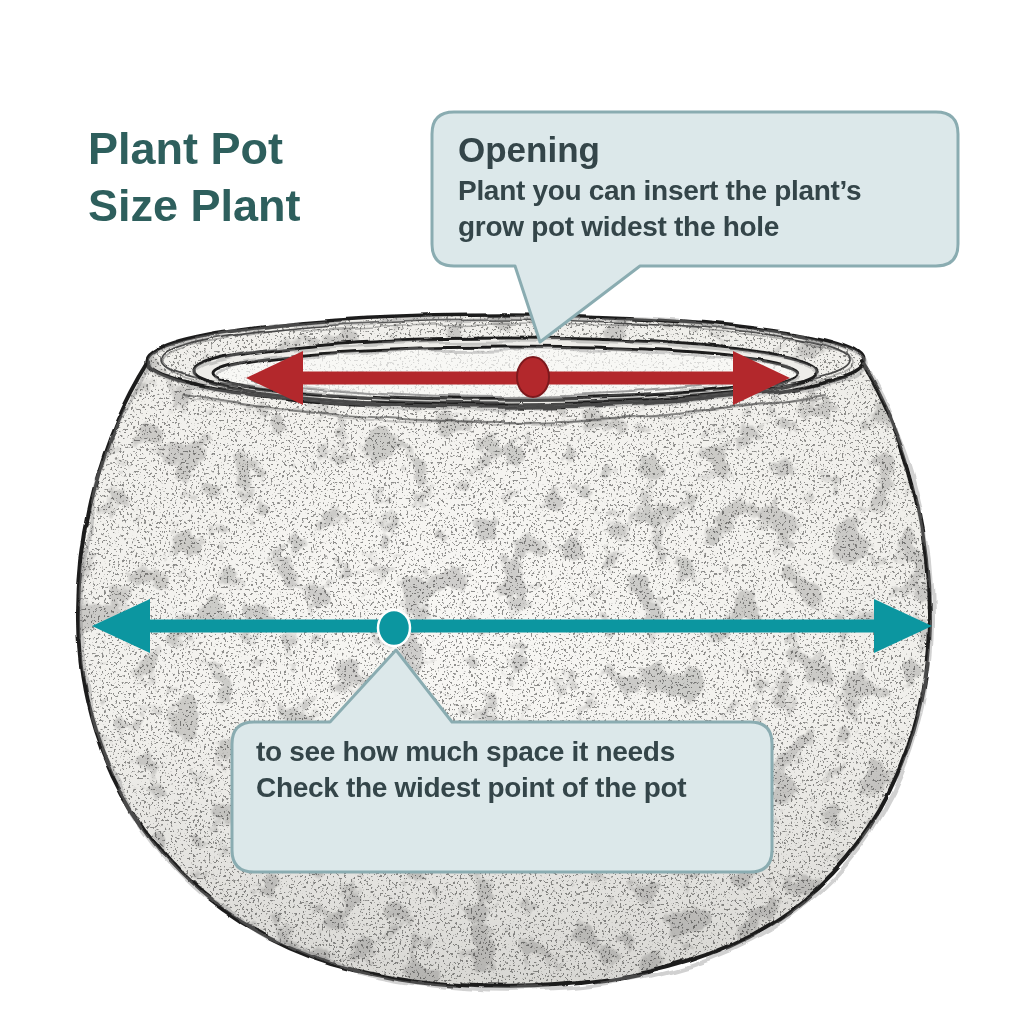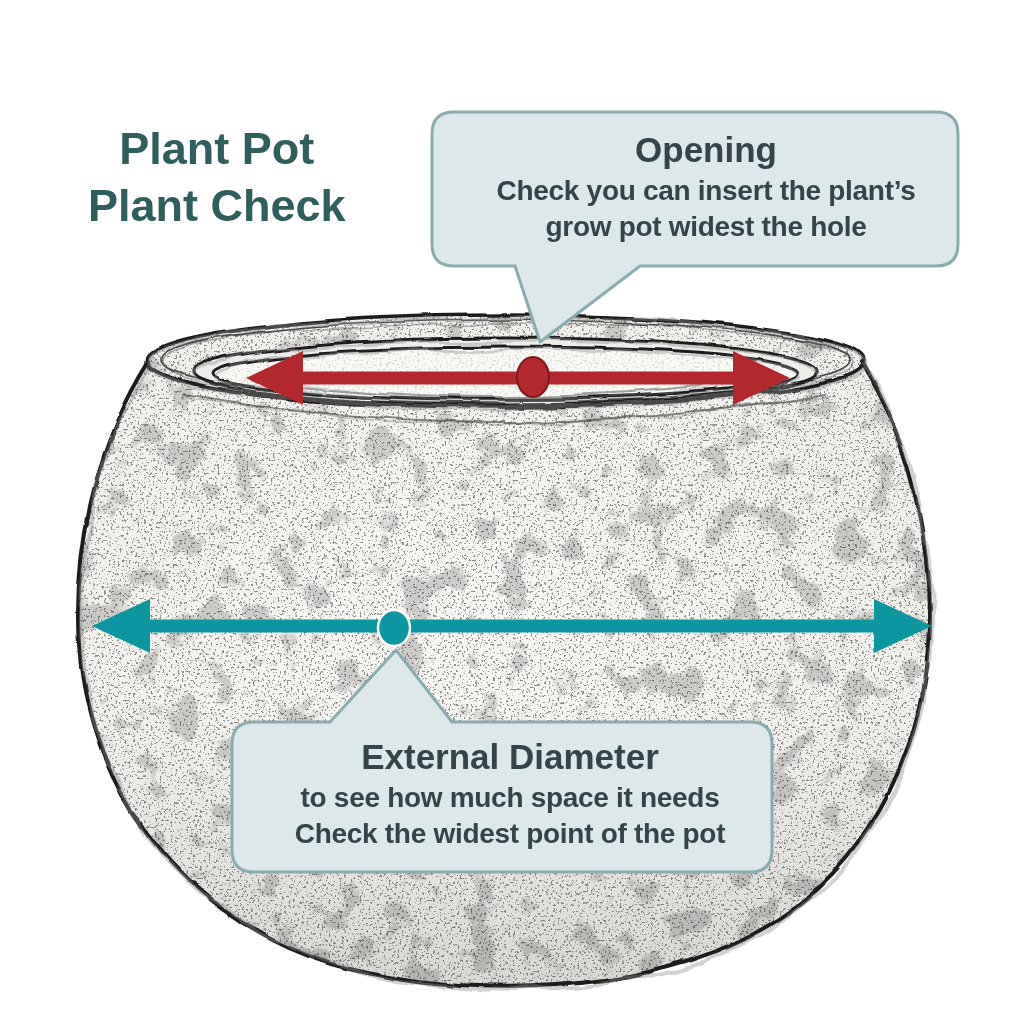--- a/index.html
+++ b/index.html
@@ -8,21 +8,20 @@
     --callout_bg:#dce8ea;
     --callout_border:#8aacb1;
     --opening_arrow:#b3282c;
     --external_arrow:#0c96a0;
     --sketch_line:#1c1c1c;
   }
   html,body{margin:0;padding:0;background:#ffffff;}
   .canvas{
     position:relative;width:1024px;height:1024px;background:#ffffff;overflow:hidden;
     font-family:"Liberation Sans","DejaVu Sans",sans-serif;
-    text-align:center;
   }
   svg.scene{position:absolute;left:0;top:0;}
   .co-shape{fill:var(--callout_bg);stroke:var(--callout_border);stroke-width:3;stroke-linejoin:round;}
   .stroke-red{stroke:var(--opening_arrow);}
   .fill-red{fill:var(--opening_arrow);}
   .stroke-teal{stroke:var(--external_arrow);}
   .fill-teal{fill:var(--external_arrow);}
   .page-title{
     position:absolute;left:88px;top:120px;
     font-size:45px;font-weight:bold;line-height:57px;color:var(--heading);
@@ -115,28 +114,27 @@
       <polygon class="fill-teal" points="932,626 874,599 874,653"></polygon>
       <ellipse class="fill-teal" cx="394" cy="628" rx="16" ry="18" stroke="#ffffff" stroke-width="2.5"></ellipse>
     </g>
 
     <path class="co-shape" d="M 454 112 H 936 Q 958 112 958 134 V 244 Q 958 266 936 266 H 640 L 540 342 L 515 266 H 454 Q 432 266 432 244 V 134 Q 432 112 454 112 Z"></path>
     <path class="co-shape" d="M 254 722 H 330 L 396 650 L 452 722 H 750 Q 772 722 772 744 V 850 Q 772 872 750 872 H 254 Q 232 872 232 850 V 744 Q 232 722 254 722 Z"></path>
   </svg>
 
   <div class="page-title">
     <div>Plant Pot</div>
-    <div>Plant Check</div>
+    <div>Size Plant</div>
   </div>
 
   <div class="callout callout-opening">
     <div class="co-title">Opening</div>
-    <div class="co-line">Check you can insert the plant’s</div>
+    <div class="co-line">Plant you can insert the plant’s</div>
     <div class="co-line">grow pot widest the hole</div>
   </div>
 
   <div class="callout callout-external">
-    <div class="co-title">External Diameter</div>
     <div class="co-line">to see how much space it needs</div>
     <div class="co-line">Check the widest point of the pot</div>
   </div>
 
 </div>
 
 </body></html>

